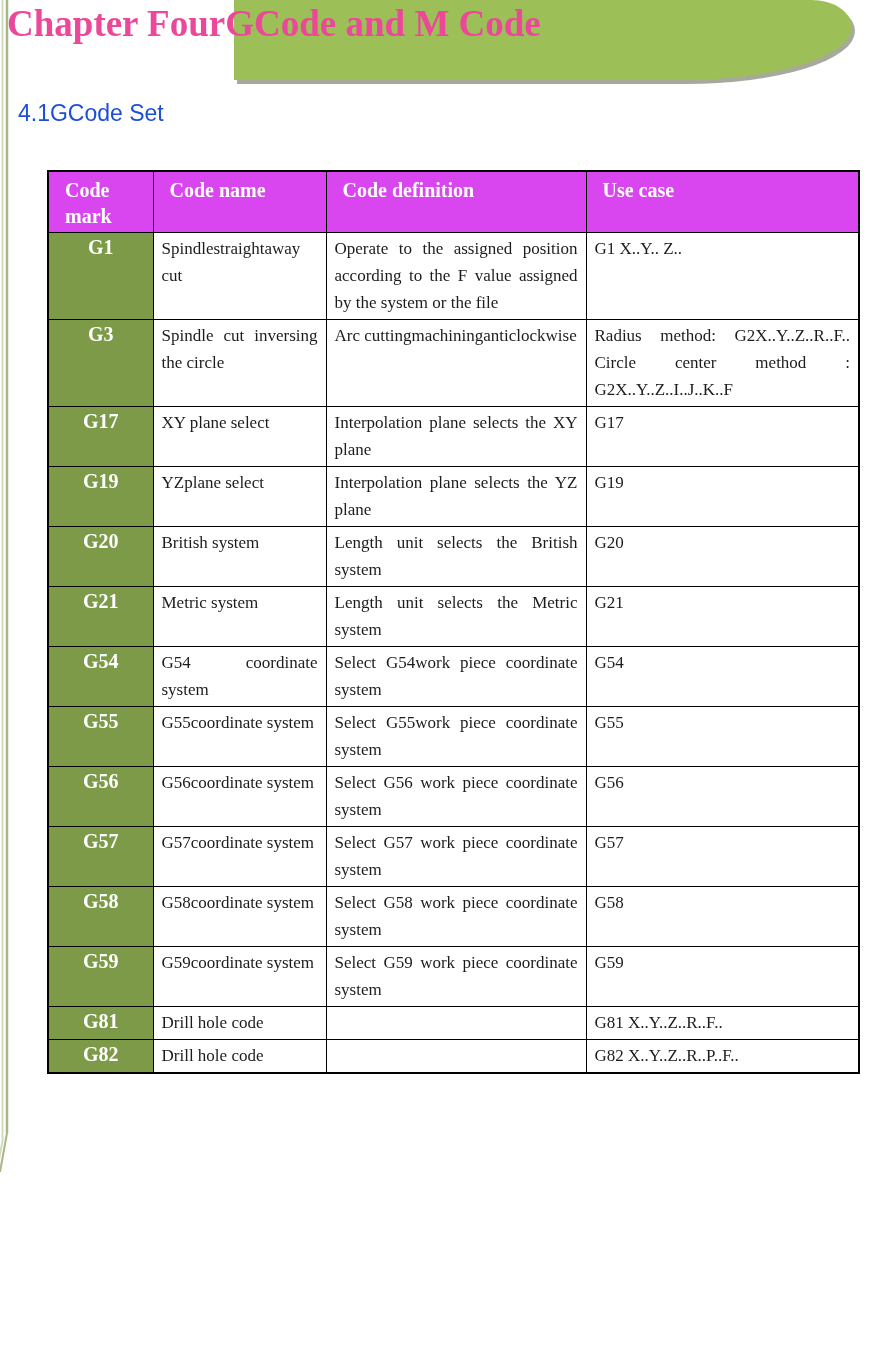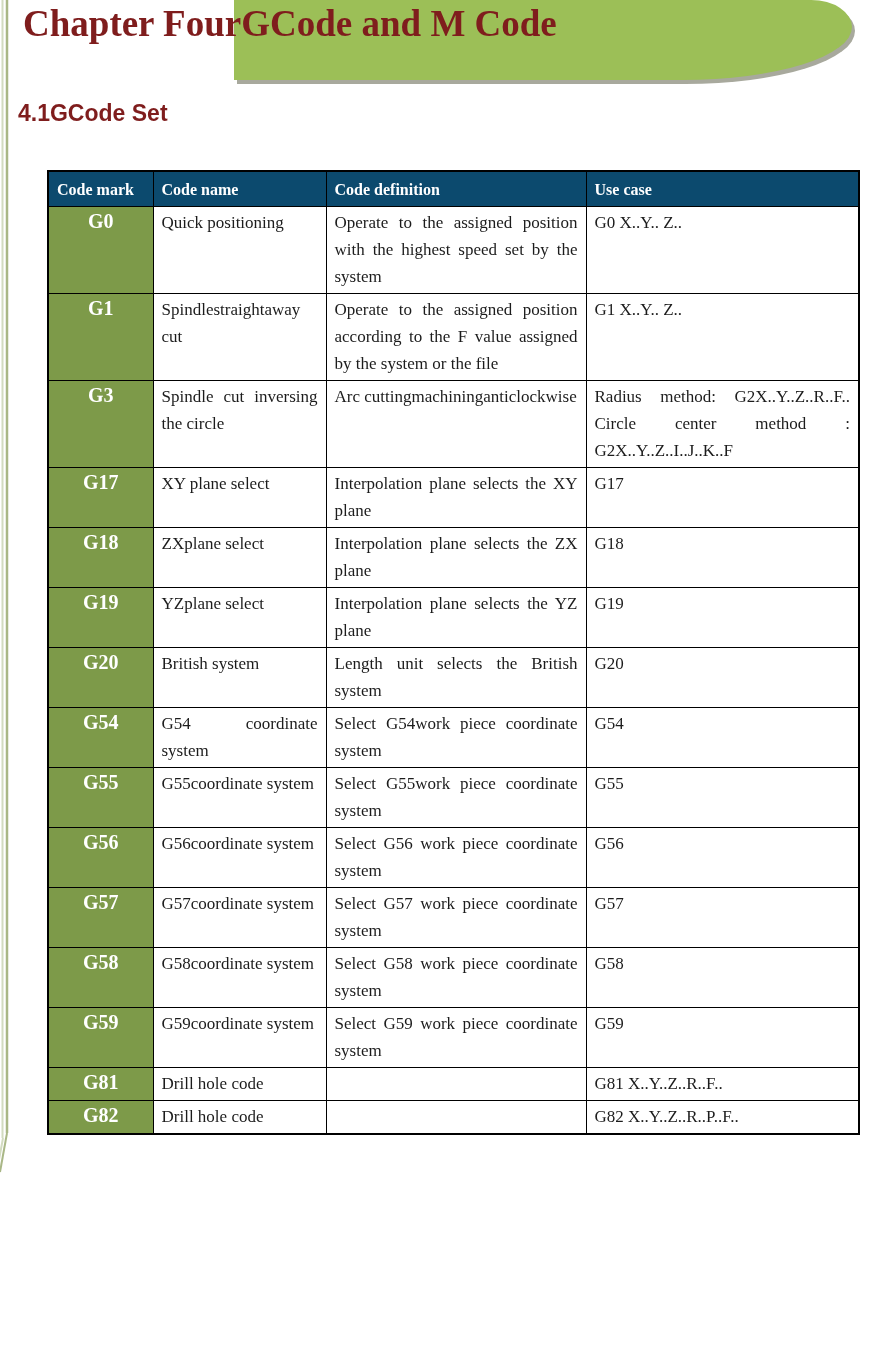--- a/index.html
+++ b/index.html
@@ -16,47 +16,47 @@
   .banner{
     position:absolute;left:234px;top:0;width:618px;height:80px;
     background:#9cbf57;
     border-top-right-radius:60px 40px;
     border-bottom-right-radius:250px 78px;
     filter:drop-shadow(3px 4px 0px #a8a99d);
   }
   .page-title{
     position:absolute;left:7px;top:2px;z-index:2;
     font-family:"Liberation Serif", serif;
-    font-size:37px;font-weight:bold;color:#7f1d1d;
-    letter-spacing:0px;white-space:nowrap;padding-left:16px;
+    font-size:37px;font-weight:bold;color:#ec4899;
+    letter-spacing:0px;white-space:nowrap;
   }
   .section-heading{
     position:absolute;left:18px;top:100px;z-index:2;
     font-family:"Liberation Sans", sans-serif;
-    font-size:23px;font-weight:bold;color:#7f1d1d;
+    font-size:23px;font-weight:normal;color:#1d4ed8;
   }
   table.gcode{
     position:absolute;left:47px;top:170px;
     width:811px;
     border-collapse:collapse;
     table-layout:fixed;
     border:2px solid #000;
   }
   table.gcode th, table.gcode td{
     border:1px solid #000;
     vertical-align:top;
     overflow:hidden;
   }
   table.gcode th{
-    background:#0c4a6e;
+    background:#d946ef;
     color:#ffffff;
     font-family:"Liberation Serif", serif;
-    font-size:16px;font-weight:bold;
+    font-size:20px;font-weight:bold;
     text-align:left;
-    padding:5px 8px 3px 8px;
+    padding:5px 8px 3px 16px;
     line-height:26px;
   }
   table.gcode td{
     font-size:17px;
     color:#1c1c1c;
     line-height:27px;
     padding:2px 8px 3px 8px;
     text-align:justify;
   }
   table.gcode td.code{
@@ -94,60 +94,54 @@
   <thead>
     <tr>
       <th>Code mark</th>
       <th>Code name</th>
       <th>Code definition</th>
       <th>Use case</th>
     </tr>
   </thead>
   <tbody>
       <tr>
-        <td class="code">G0</td>
-        <td>Quick positioning</td>
-        <td>Operate to the assigned position with the highest speed set by the system</td>
-        <td>G0 X..Y.. Z..</td>
-      </tr>
-      <tr>
         <td class="code">G1</td>
         <td>Spindlestraightaway cut</td>
         <td>Operate to the assigned position according to the F value assigned by the system or the file</td>
         <td>G1 X..Y.. Z..</td>
       </tr>
       <tr>
         <td class="code">G3</td>
         <td>Spindle cut inversing the circle</td>
         <td>Arc cuttingmachininganticlockwise</td>
         <td>Radius method: G2X..Y..Z..R..F.. Circle center method : G2X..Y..Z..I..J..K..F</td>
       </tr>
       <tr>
         <td class="code">G17</td>
         <td>XY plane select</td>
         <td>Interpolation plane selects the XY plane</td>
         <td>G17</td>
       </tr>
       <tr>
-        <td class="code">G18</td>
-        <td>ZXplane select</td>
-        <td>Interpolation plane selects the ZX plane</td>
-        <td>G18</td>
-      </tr>
-      <tr>
         <td class="code">G19</td>
         <td>YZplane select</td>
         <td>Interpolation plane selects the YZ plane</td>
         <td>G19</td>
       </tr>
       <tr>
         <td class="code">G20</td>
         <td>British system</td>
         <td>Length unit selects the British system</td>
         <td>G20</td>
+      </tr>
+      <tr>
+        <td class="code">G21</td>
+        <td>Metric system</td>
+        <td>Length unit selects the Metric system</td>
+        <td>G21</td>
       </tr>
       <tr>
         <td class="code">G54</td>
         <td>G54 coordinate system</td>
         <td>Select G54work piece coordinate system</td>
         <td>G54</td>
       </tr>
       <tr>
         <td class="code">G55</td>
         <td>G55coordinate system</td>

